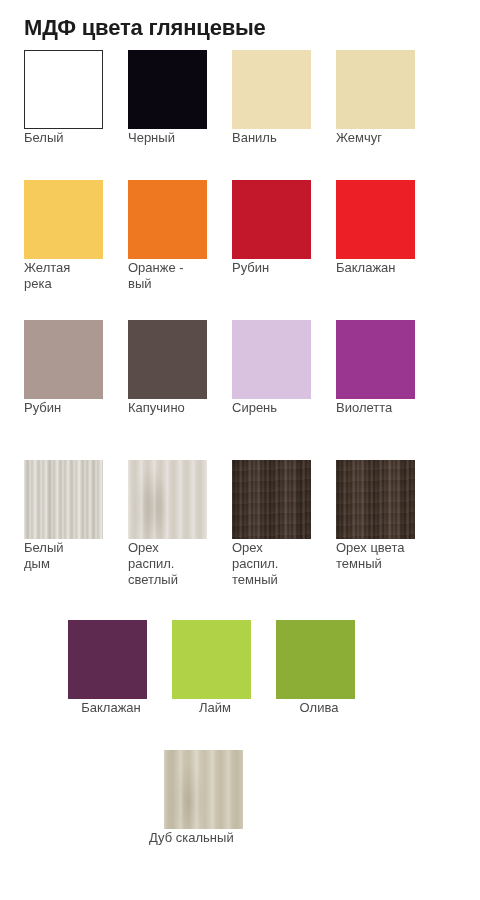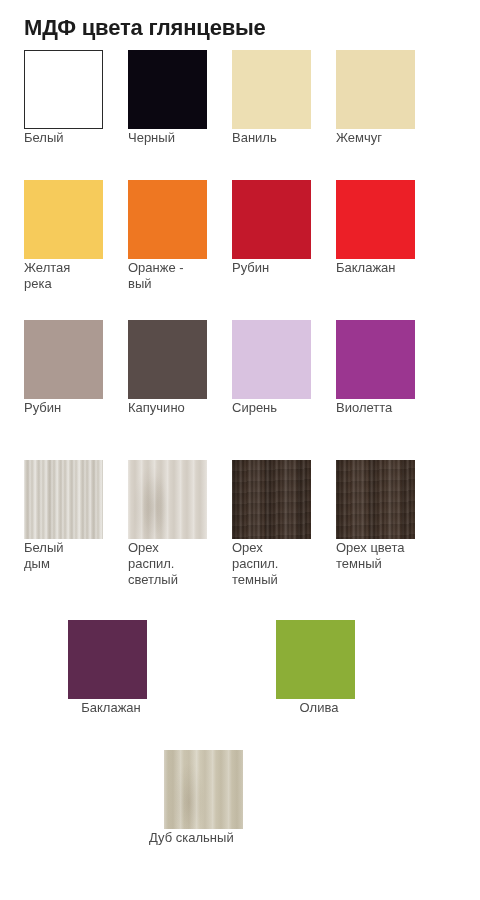--- a/index.html
+++ b/index.html
@@ -235,20 +235,24 @@
         <div class="label">Орех цвета
 темный</div>
       </div>
     </div>
 
     <div class="row r5">
       <div class="cell c0">
         <div class="swatch" style="background-color:#5E2A4F;"></div>
         <div class="label">Баклажан</div>
       </div>
+      <div class="cell c1">
+        <div class="swatch" style="background-color:#AFD247;"></div>
+        <div class="label">Лайм</div>
+      </div>
       <div class="cell c2">
         <div class="swatch" style="background-color:#8CAE37;"></div>
         <div class="label">Олива</div>
       </div>
     </div>
 
     <div class="row r6">
       <div class="cell c0">
         <div class="swatch grain-oak" style="background-color:#CBC4AE;"></div>
         <div class="label" style="width:110px;text-align:left;margin-left:-15px;">Дуб скальный</div>

